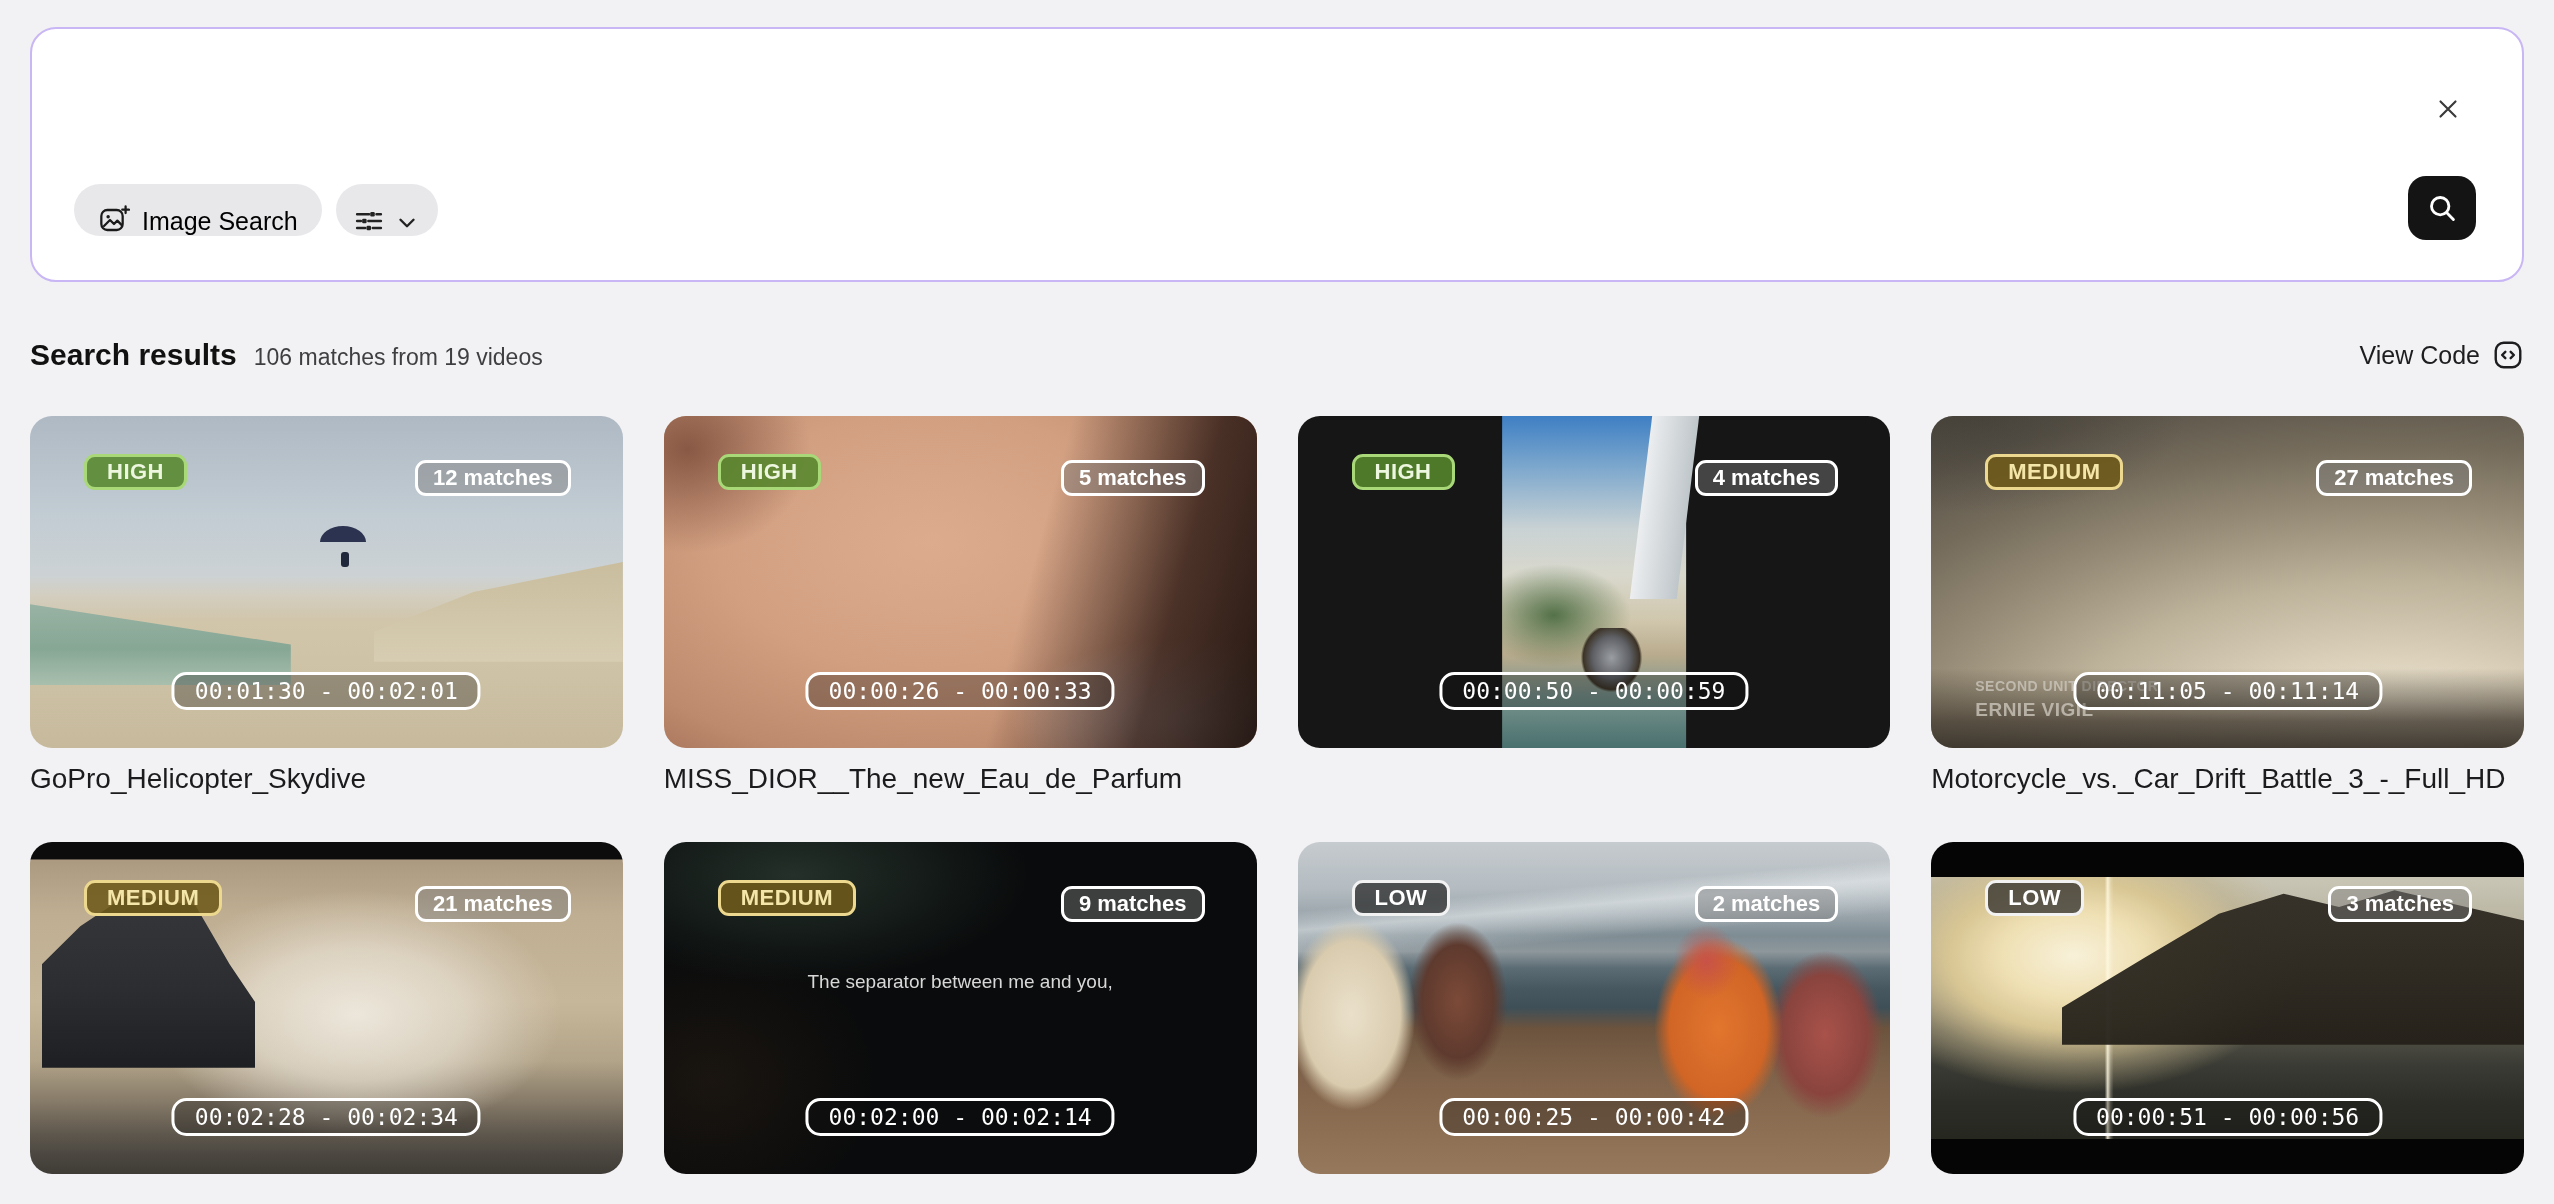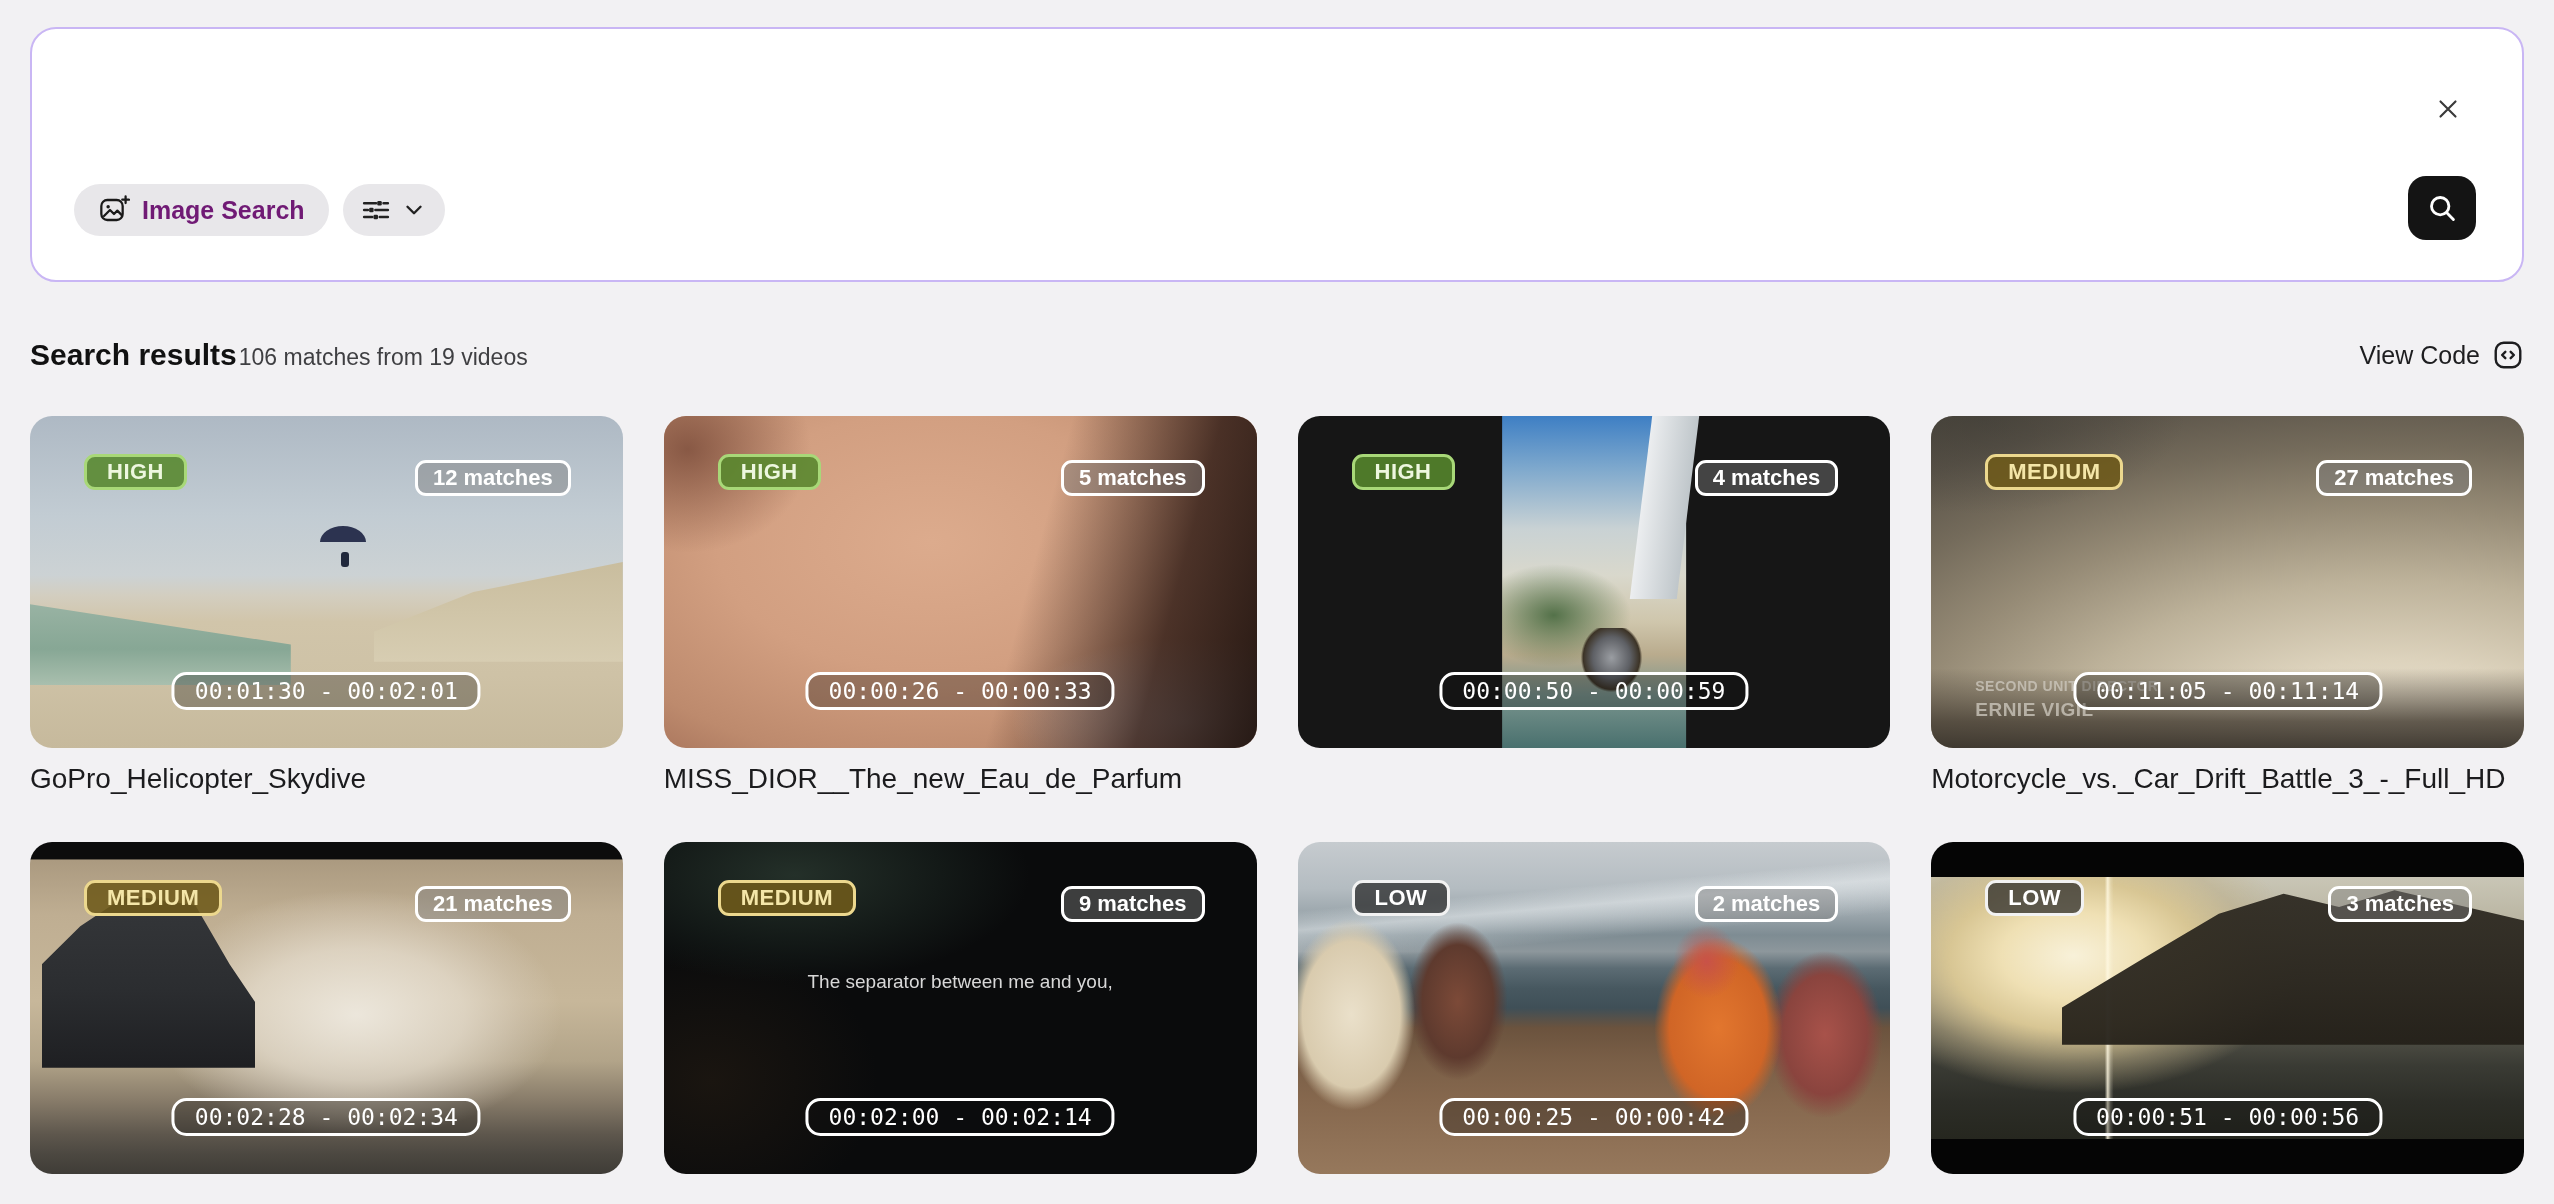--- a/index.html
+++ b/index.html
@@ -6,29 +6,29 @@
   html,body { width:2554px; height:1204px; overflow:hidden; }
   body { background:#f2f1f3; font-family:"Liberation Sans", sans-serif; color:#1c1c1e; }
 
   
   .search-card { position:relative; margin:27px 30px 0; height:255px; background:#ffffff;
                  border:2px solid #c9b6f4; border-radius:26px; }
   .query { position:absolute; left:42px; top:38px; font-size:29px; color:#2b2b2e; outline:none; }
   .clear-btn { position:absolute; right:52px; top:58px; width:44px; height:44px; display:flex;
                align-items:center; justify-content:center; cursor:pointer; }
   .actions { position:absolute; left:42px; bottom:44px; display:flex; gap:14px; align-items:center; }
-  .pill { height:52px; border-radius:26px; background:#e8e7ea; display:flex; align-items:center;
-          gap:12px; padding:0 24px; font-size:25px; font-weight:700; color:#701a75; cursor:pointer; }
+  .pill { height:52px; border-radius:26px; background:#e8e7ea; display:flex; align-items:flex-end;
+          gap:12px; padding:0 24px; font-size:25px; font-weight:400; color:#000000; cursor:pointer; }
   .pill.filter { padding:0 18px; gap:10px; }
   .submit-btn { position:absolute; right:46px; bottom:40px; width:68px; height:64px; border-radius:18px;
                 background:#141414; display:flex; align-items:center; justify-content:center; cursor:pointer; }
 
   
   .results-header { margin:56px 30px 0; display:flex; align-items:center; justify-content:space-between; }
-  .rh-left { display:flex; align-items:baseline; gap:2px; }
+  .rh-left { display:flex; align-items:baseline; gap:17px; }
   .rh-title { font-size:30px; font-weight:700; color:#111; }
   .rh-summary { font-size:23px; color:#3f3f42; }
   .view-code { display:flex; align-items:center; gap:12px; font-size:25px; color:#1d1d1f; cursor:pointer; }
 
   
   .grid { margin:44px 30px 0; display:grid; grid-template-columns:repeat(4,1fr);
           column-gap:41px; row-gap:46px; }
   .card { cursor:pointer; }
   .thumb { position:relative; height:332px; border-radius:22px; overflow:hidden; background:#000; }
   .title { margin-top:14px; font-size:28px; font-weight:500; color:#1b1b1d; white-space:nowrap;

